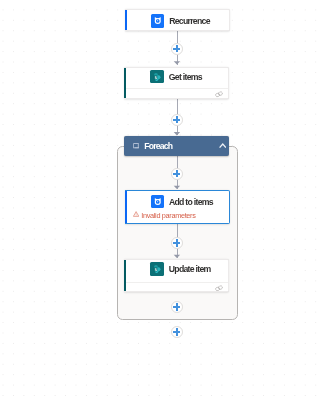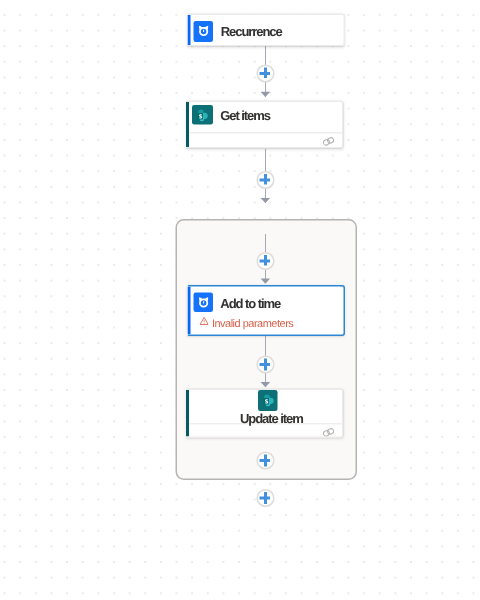--- a/index.html
+++ b/index.html
@@ -27,42 +27,42 @@
     position:absolute;
     box-sizing:border-box;
     background:#ffffff;
     border:1px solid #eceaea;
     border-left:none;
     border-radius:0 2px 2px 0;
     box-shadow:0 0.6px 1.8px rgba(0,0,0,0.10),0 0.1px 0.3px rgba(0,0,0,0.10);
     overflow:hidden;
   }
   .card .bar{position:absolute;left:0;top:0;bottom:0;width:2px;}
-  .card .row{display:flex;align-items:center;height:20px;padding-left:4px;}
+  .card .row{display:flex;align-items:center;height:20px;padding-left:26px;}
   .card .ico{width:13.5px;height:13.5px;flex:none;border-radius:1.5px;
     display:flex;align-items:center;justify-content:center;}
   .card .ttl{margin-left:4.9px;font-size:8.7px;font-weight:600;color:#323130;
     letter-spacing:-0.72px;white-space:nowrap;}
   .card .foot{height:11px;display:flex;align-items:center;justify-content:flex-end;
     padding-right:5.2px;border-top:1px solid #f0efee;}
   .edges{position:absolute;left:0;top:0;}
   
   .card-recurrence{left:124.8px;top:9.3px;width:105px;height:21.3px;}
   .card-recurrence .bar{background:#0a67f5;}
   .card-recurrence .row{height:21.3px;}
   .card-getitems{left:124.4px;top:66.8px;width:105.1px;height:32.4px;}
   .card-getitems .bar{background:#045b62;}
   .card-getitems .row{height:17.7px;text-align:center;}
   .card-getitems .foot{height:10.5px;margin-top:2.4px;}
   .card-addtotime{left:124.5px;top:190.2px;width:105.5px;height:34px;}
   .card-addtotime .bar{background:#0a67f5;}
   .card-addtotime .row{height:21px;}
   .card-updateitem{left:124.4px;top:259.2px;width:105.1px;height:32.8px;}
   .card-updateitem .bar{background:#045b62;}
-  .card-updateitem .row{height:17.9px;flex-direction:column;}
+  .card-updateitem .row{height:17.9px;}
   .card-updateitem .foot{height:10.6px;margin-top:4.3px;}
   .card.selected{border:1.6px solid #2a87d8;border-left:none;box-shadow:0 0.6px 1.8px rgba(0,0,0,0.10),0 0.1px 0.3px rgba(0,0,0,0.10);}
   .ico-clock{background:#1473fa;}
   .ico-sp{background:#0c7076;}
   .errrow{display:flex;align-items:flex-start;padding-left:8.2px;height:11px;margin-top:-1.5px;}
   .errrow .errtxt{margin-left:2.4px;font-size:7.3px;letter-spacing:-0.32px;color:#d6604a;white-space:nowrap;}
   .warn{display:flex;}
   .link-ico{display:flex;transform:rotate(-25deg);}
   
   .foreach-head{
@@ -140,35 +140,50 @@
         <svg viewBox="0 0 26 14" width="8.0" height="4.5">
             <g fill="none" stroke="#b3b1af" stroke-width="2.2">
           <ellipse cx="8.0" cy="7" rx="6.6" ry="5.6"></ellipse>
           <ellipse cx="18.0" cy="7" rx="6.6" ry="5.6"></ellipse>
         </g>
           </svg>
       </span>
     </div>
   </div>
 
+  <div class="foreach-head">
+    <span class="fe-ico">
+      <svg viewBox="0 0 13 11" width="6.5" height="5.5">
+        <path d="M0.6 0.6 H12.4 V10.4 H0.6 Z M1.9 1.9 V9.1 H11.1 V1.9 Z" fill="#cbd5e6"></path>
+        <path d="M3.4 8.6 L11.4 8.6 L11.4 0.6 Z" fill="#486a92"></path>
+        <path d="M3.4 9.4 L10.6 9.4 L10.6 1.4" fill="none" stroke="#d4dcea" stroke-width="1.3" stroke-linecap="butt"></path>
+      </svg>
+    </span>
+    <span class="fe-ttl">Foreach</span>
+    <span class="fe-chev">
+      <svg viewBox="0 0 15 11" width="7.5" height="5.5">
+          <path d="M1.2 9.3 7.5 2.2 13.8 9.3" fill="none" stroke="#eef1f7" stroke-width="2.6" stroke-linecap="butt" stroke-linejoin="miter"></path>
+        </svg>
+    </span>
+  </div>
 
   <div class="card card-addtotime selected">
     <span class="bar"></span>
     <div class="row">
       <span class="ico ico-clock">
         <svg viewBox="0 0 24 24" width="13.5" height="13.5">
             <g fill="#ffffff">
           <path d="M12 7.0a5.4 5.4 0 100 10.8 5.4 5.4 0 000-10.8zm0 2.1a3.3 3.3 0 110 6.6 3.3 3.3 0 010-6.6z"></path>
           <path d="M11.9 8.3 6.9 10.1 6.6 6.5 A0.85 0.85 0 0 1 7.45 5.6 Z"></path>
           <path d="M12.1 8.3 17.1 10.1 17.4 6.5 A0.85 0.85 0 0 0 16.55 5.6 Z"></path>
           <path d="M11.4 10.3h1.2v2.6h-1.2z"></path>
         </g>
           </svg>
       </span>
-      <span class="ttl">Add to time</span>
+      <span class="ttl">Add to items</span>
     </div>
     <div class="errrow">
       <span class="warn">
         <svg viewBox="0 0 24 24" width="6.2" height="5.9">
             <path d="M12 2.5 23 21.8H1z" fill="none" stroke="#d6604a" stroke-width="2.3" stroke-linejoin="round"></path>
             <path d="M12 10.2v4.2" stroke="#d6604a" stroke-width="2.3" stroke-linecap="butt"></path>
             <circle cx="12" cy="18.2" r="1.25" fill="#d6604a"></circle>
           </svg>
       </span>
       <span class="errtxt">Invalid parameters</span>

